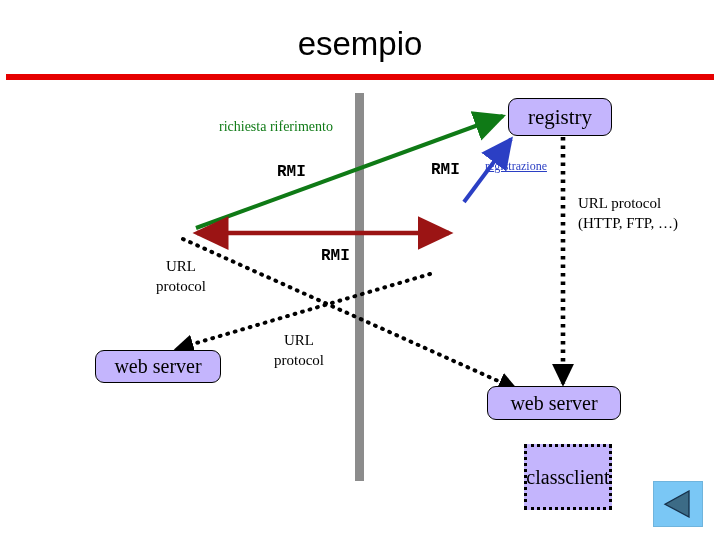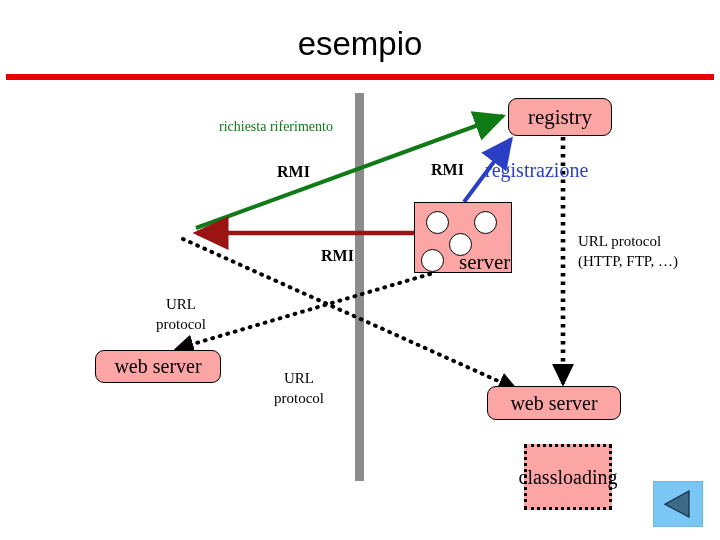--- a/index.html
+++ b/index.html
@@ -54,21 +54,21 @@
     left: 0;
     top: 0;
     width: 720px;
     height: 540px;
     pointer-events: none;
   }
   
   .node {
     position: absolute;
     box-sizing: border-box;
-    background: #fca5a5;
+    background: #c4b5fd;
     border: 1.4px solid #000000;
     display: flex;
     align-items: center;
     justify-content: center;
     color: #000000;
     font-family: "Liberation Serif", serif;
   }
   .node.rounded { border-radius: 9px; }
   .node.dotted  { border: 3px dotted #000000; }
 
@@ -120,42 +120,43 @@
     line-height: 24px;
   }
   
   .label {
     position: absolute;
     color: #000000;
     white-space: nowrap;
     font-family: "Liberation Serif", serif;
   }
   .label.sans {
-    font-family: Liberation Serif, serif;
+    font-family: Liberation Mono, monospace;
     font-weight: bold;
   }
-  .label.multiline { white-space: normal; line-height: 20px; margin-top: 38px; }
+  .label.multiline { white-space: normal; line-height: 20px; }
 
   #lbl-richiesta {
     left: 219px; top: 119px;
     font-size: 14px;
     color: #0f7a16;
   }
   #lbl-rmi-1 {
     left: 277px; top: 163px;
     font-size: 16px;
   }
   #lbl-rmi-2 {
     left: 431px; top: 161px;
     font-size: 16px;
   }
   #lbl-registrazione {
     left: 485px; top: 159px;
-    font-size: 20px;
+    font-size: 12px;
     color: #2b3fc4;
+    text-decoration: underline;
   }
   #lbl-comunicazione {
     left: 249px; top: 212px;
     font-size: 20px;
     color: #9b1414;
   }
   #lbl-rmi-3 {
     left: 321px; top: 247px;
     font-size: 16px;
   }
@@ -233,39 +234,32 @@
     <line x1="430" y1="274" x2="176" y2="349" stroke="#000000" stroke-width="4" stroke-linecap="round" stroke-dasharray="0.8 7" marker-end="url(#ah-black)"></line>
 
     <line x1="563" y1="137" x2="563" y2="384" stroke="#000000" stroke-width="4.6" stroke-linecap="butt" stroke-dasharray="3.5 5" marker-end="url(#ah-black)"></line>
   </svg>
 
 
   <div class="node rounded" id="node-registry">
     <span>registry</span>
   </div>
 
-  <div class="node" id="node-server">
-    <span class="server-circle" id="server-circle-1"></span>
-    <span class="server-circle" id="server-circle-2"></span>
-    <span class="server-circle" id="server-circle-3"></span>
-    <span class="server-circle" id="server-circle-4"></span>
-    <span class="server-label">server</span>
-  </div>
 
   <div class="node rounded" id="node-webserver-left">
     <span>web server</span>
   </div>
 
   <div class="node rounded" id="node-webserver-right">
     <span>web server</span>
   </div>
 
   <div class="node dotted" id="node-classloading">
     <span>class</span>
-    <span>loading</span>
+    <span>client</span>
   </div>
 
   <div class="label" id="lbl-richiesta">richiesta riferimento</div>
 
   <div class="label sans" id="lbl-rmi-1">RMI</div>
 
   <div class="label sans" id="lbl-rmi-2">RMI</div>
 
   <div class="label" id="lbl-registrazione">registrazione</div>
 

